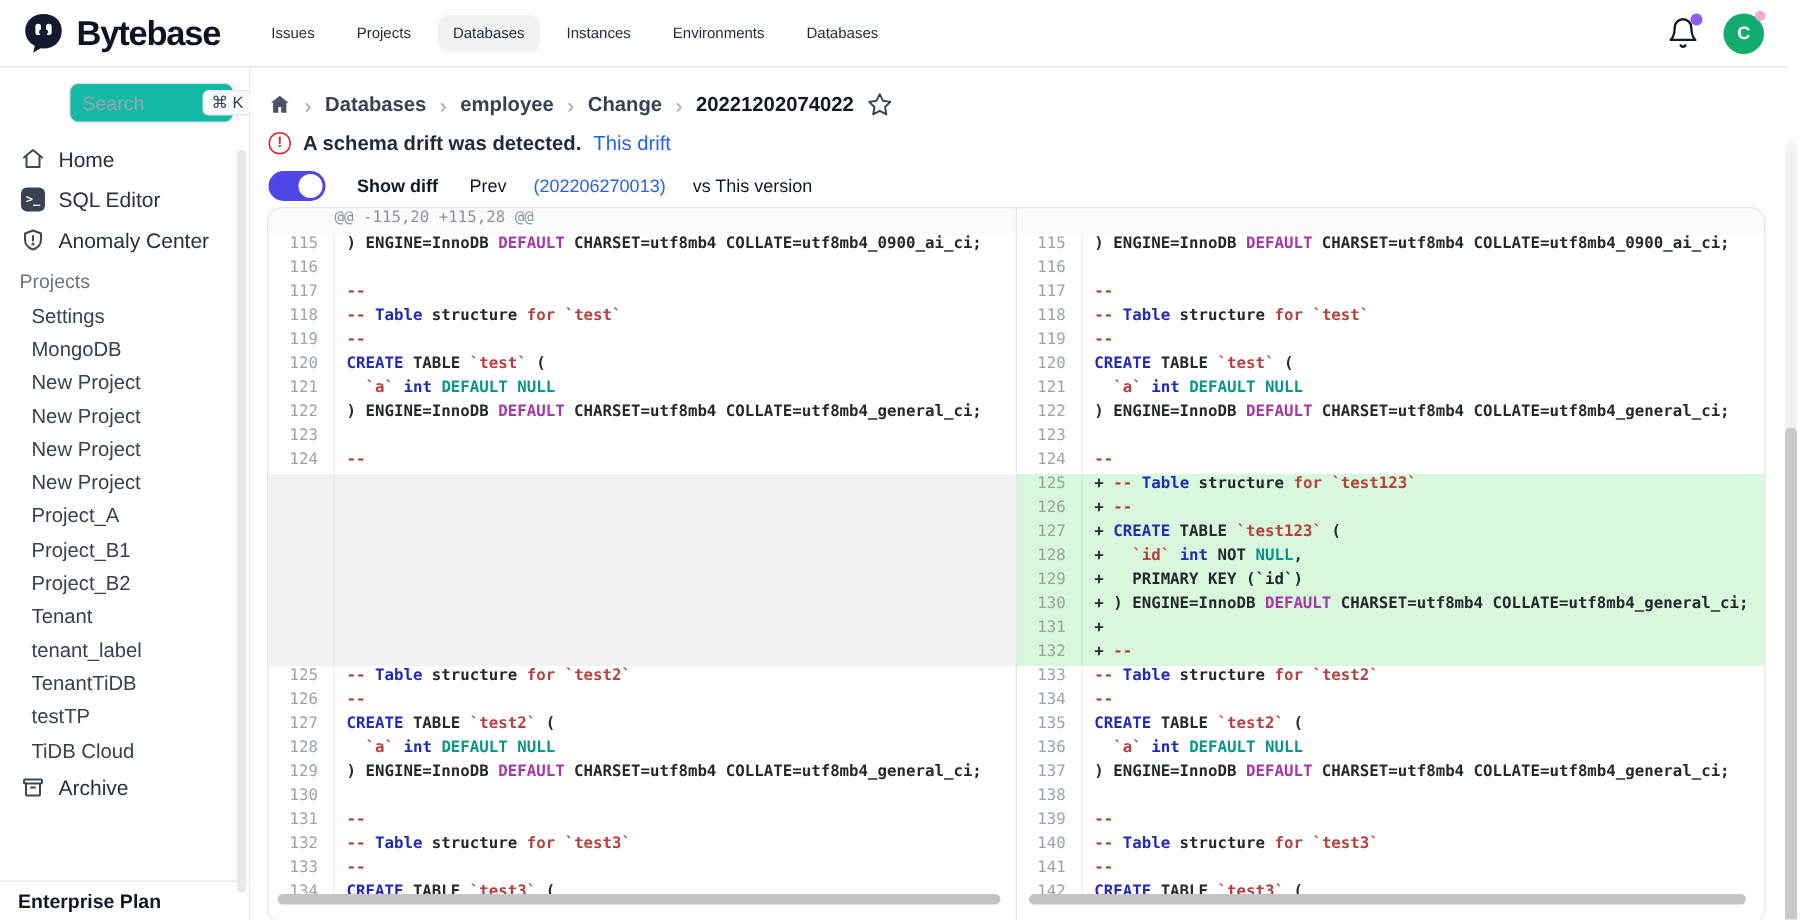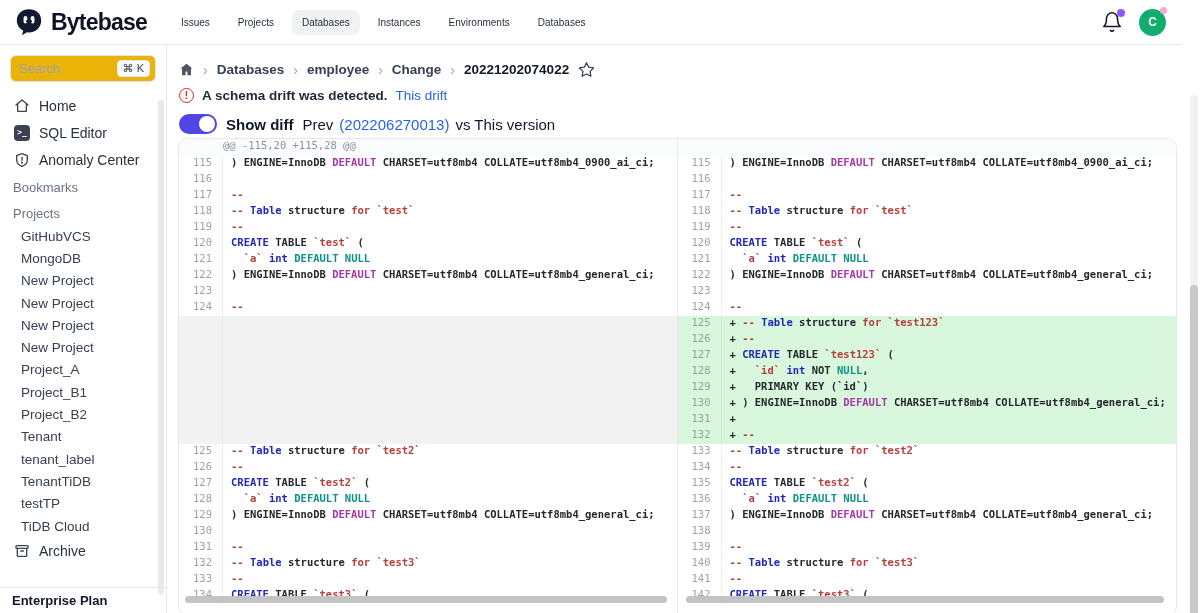--- a/index.html
+++ b/index.html
@@ -1,39 +1,39 @@
 <!DOCTYPE html>
 <html><head>
 <meta charset="utf-8">
 <style>
   * { margin:0; padding:0; box-sizing:border-box; }
   html,body { width:1200px; height:613px; overflow:hidden; background:#fff;
               font-family:"Liberation Sans", sans-serif; color:#1f2937; }
   body { position:relative; }
 
   
-  .navbar { position:absolute; top:0; left:0; right:18px; height:45px; background:#fff;
+  .navbar { position:absolute; top:0; left:0; right:8px; height:45px; background:#fff;
             border-bottom:1px solid #e7e9ee; display:flex; align-items:center; z-index:5; }
   .brand { display:flex; align-items:center; gap:7px; margin-left:14px; cursor:pointer; }
   .brand-name { font-size:23px; font-weight:800; letter-spacing:-0.8px; color:#0d1226; }
   .main-nav { display:flex; align-items:center; gap:8px; margin-left:24px; }
   .nav-item { font-size:10px; color:#1f2937; padding:7px 10px; border-radius:7px; cursor:pointer; text-decoration:none; }
   .nav-item.active { background:#f1f2f4; font-weight:500; }
   .nav-right { margin-left:auto; display:flex; align-items:center; gap:16px; margin-right:16px; }
   .bell-wrap { position:relative; width:22px; height:22px; cursor:pointer; }
   .bell-dot { position:absolute; top:-2px; right:-2px; width:8px; height:8px; border-radius:50%; background:#8b5cf6; }
   .avatar { position:relative; width:27px; height:27px; border-radius:50%; background:#12ac6e; color:#fff;
             font-size:12px; font-weight:700; display:flex; align-items:center; justify-content:center; cursor:pointer; }
   .avatar-dot { position:absolute; top:-2px; right:-1px; width:7px; height:7px; border-radius:50%; background:#f3abd3; }
 
   
   .sidebar { position:absolute; top:45px; left:0; bottom:0; width:167px; background:#fff;
              border-right:1px solid #e7e9ee; padding:10px 10px 0 10px; }
   .searchbox { display:flex; align-items:center; height:27px; border:1px solid #e2e4e9; border-radius:6px;
-               padding:0 5px 0 8px; background:#eab308; }
+               padding:0 5px 0 8px; background:#14b8a6;margin-left:36px; }
   .searchbox input { border:none; outline:none; width:80px; font-size:13px; color:#374151;
                      font-family:"Liberation Sans",sans-serif; background:transparent; }
   .searchbox input::placeholder { color:#9ca3af; }
   .kbd { margin-left:auto; font-size:11px; color:#374151; background:#fafafa; border:1px solid #e5e7eb;
          border-radius:4px; padding:1px 5px; white-space:nowrap; }
   .snav { margin-top:10px; }
   .snav-item { display:flex; align-items:center; gap:9px; height:27px; padding-left:4px;
                font-size:14px; color:#27303f; border-radius:6px; cursor:pointer; }
   .sec-label { font-size:13px; color:#6b7280; padding-left:3px; height:23px; display:flex; align-items:center; margin-top:3px; }
   .proj-list { }
@@ -51,21 +51,21 @@
   .main { position:absolute; left:167px; top:45px; right:0; bottom:0; background:#fff; }
   .crumbs { display:flex; align-items:center; gap:9px; margin:16px 0 0 12px; font-size:13.5px; }
   .crumb { color:#374151; font-weight:600; cursor:pointer; }
   .crumb.current { color:#111827; cursor:default; }
   .crumb-sep { color:#9ca3af; font-size:14px; }
   .alert-row { display:flex; align-items:center; gap:8px; margin:10px 0 0 12px; font-size:13.5px; }
   .alert-icon { width:15px; height:15px; border:1.6px solid #dc2626; border-radius:50%; color:#dc2626;
                 font-size:10px; font-weight:700; display:flex; align-items:center; justify-content:center; }
   .alert-text { color:#1f2937; font-weight:600; }
   .link { color:#2563eb; cursor:pointer; text-decoration:none; }
-  .toolbar { display:flex; align-items:center; gap:9px; margin:11px 0 0 12px; font-size:15px; }
+  .toolbar { display:flex; align-items:center; gap:21px; margin:11px 0 0 12px; font-size:12px; }
   .toggle { width:38px; height:20px; border-radius:10px; background:#4f46e5; position:relative; cursor:pointer; flex:0 0 38px; }
   .toggle-knob { position:absolute; top:2px; right:2px; width:16px; height:16px; border-radius:50%; background:#fff; }
   .toggle-label { font-weight:700; color:#111827; }
   .muted { color:#0f172a; }
 
   
   .diff-wrap { position:absolute; left:11px; right:23px; top:93px; height:478px;
                border:1px solid #e5e7eb; border-radius:10px; background:#fff; overflow:hidden; display:flex; }
   .dpanel { width:50%; position:relative; }
   .dpanel.left { border-right:1px solid #e5e7eb; }
@@ -159,24 +159,23 @@
         <svg width="16" height="16" viewBox="0 0 24 24" fill="none" stroke="#3f4653" stroke-width="2" stroke-linecap="round" stroke-linejoin="round">
           <path d="M12 2.5 20 5.5v6c0 5-3.5 8.5-8 10-4.5-1.5-8-5-8-10v-6z"></path>
             <path d="M12 8v4.5"></path>
             <circle cx="12" cy="16" r="0.6" fill="#3f4653"></circle>
         </svg>
       </span>
       <span>Anomaly Center</span>
     </div>
   </div>
 
-  <div class="sec-label">Bookmarks</div>
   <div class="sec-label">Projects</div>
   <div class="proj-list">
-      <div class="proj-item">GitHubVCS</div>
+      <div class="proj-item">Settings</div>
       <div class="proj-item">MongoDB</div>
       <div class="proj-item">New Project</div>
       <div class="proj-item">New Project</div>
       <div class="proj-item">New Project</div>
       <div class="proj-item">New Project</div>
       <div class="proj-item">Project_A</div>
       <div class="proj-item">Project_B1</div>
       <div class="proj-item">Project_B2</div>
       <div class="proj-item">Tenant</div>
       <div class="proj-item">tenant_label</div>

